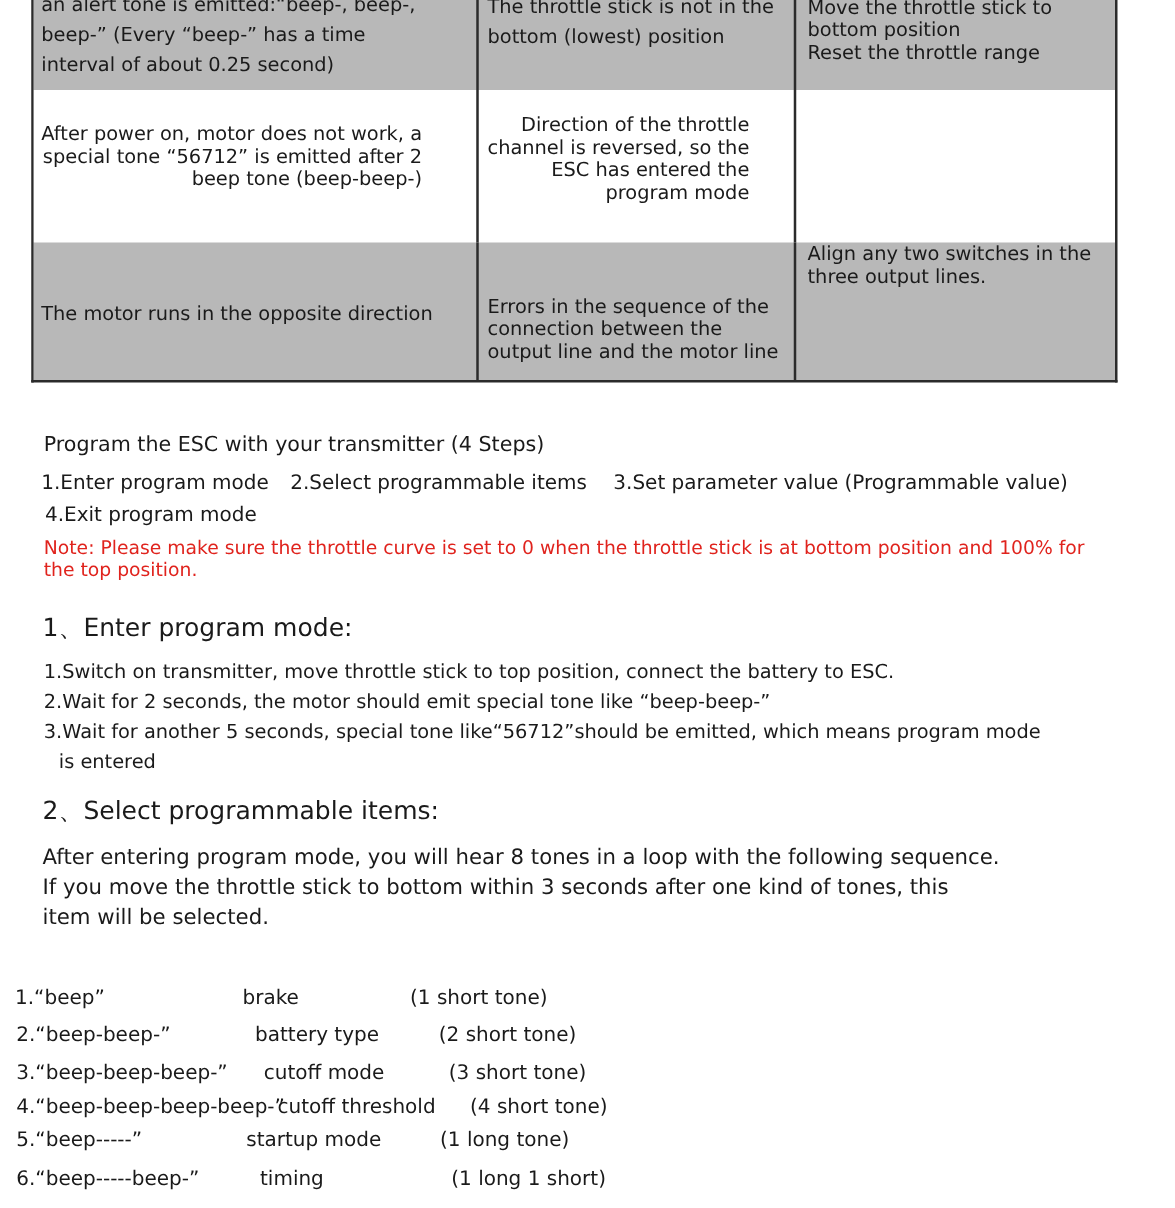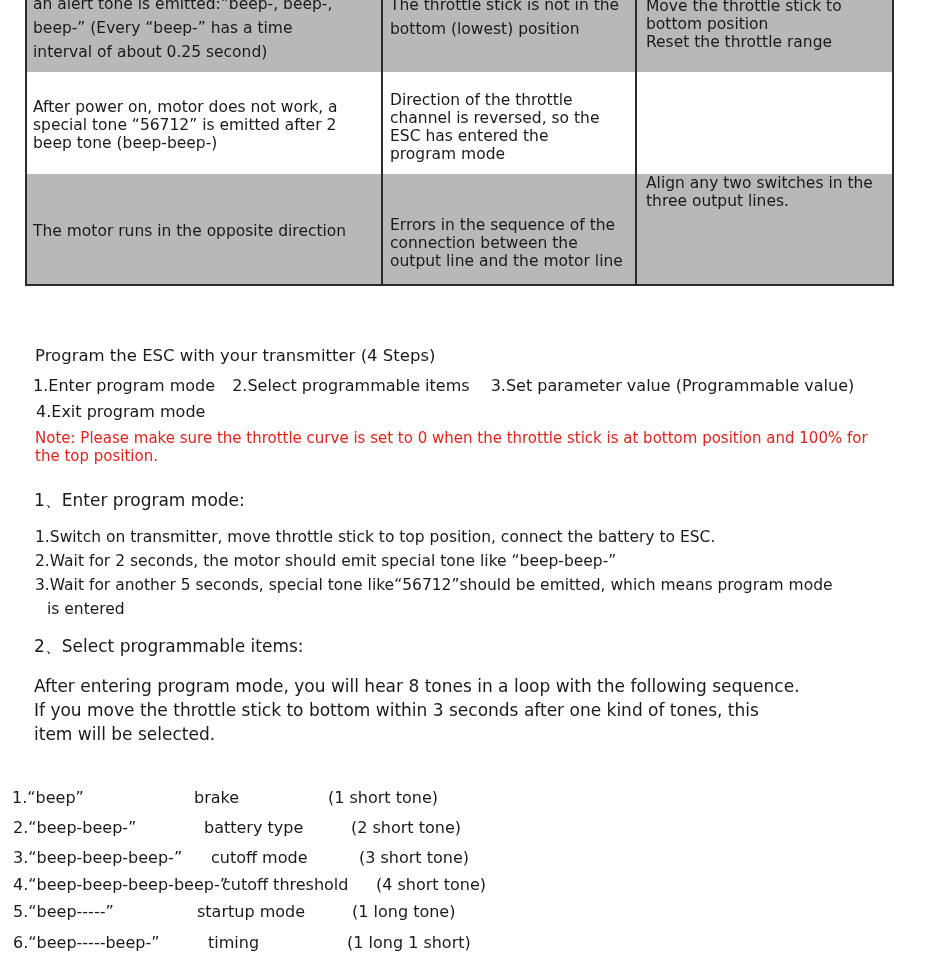--- a/index.html
+++ b/index.html
@@ -21,32 +21,32 @@
     display: flex; align-items: center;
   }
   .cell.c1 { width: 356px; border-right: 2px solid #2b2b2b; }
   .cell.c2 { width: 254px; border-right: 2px solid #2b2b2b; padding-left: 7px; }
   .cell.c3 { width: 255px; padding-left: 9px; }
   .cell .txt { white-space: pre-line; }
   .r0 { height: 92px; }
   .r0 .c1 { line-height: 24px; align-items: flex-end; padding-bottom: 8px; }
   .r0 .c2 { line-height: 24px; align-items: flex-start; padding-top: 13px; }
   .r0 .c3 { align-items: flex-start; padding-top: 17px; }
-  .r1 { height: 102px; }
+  .r1 { height: 122px; text-align: right; }
   .r1 .c1 { align-items: flex-start; padding-top: 26px; }
   .r1 .c2 { align-items: flex-start; padding-top: 19px; }
   .r1 .c3 { align-items: flex-start; padding-top: 35px; }
   .r2 { height: 110px; }
   .r2 .c1 { align-items: flex-start; padding-top: 48px; }
   .r2 .c2 { align-items: center; padding-top: 28px; }
   .r2 .c3 { align-items: flex-start; }
 
   .txtblk { position: absolute; font-size: 16px; white-space: nowrap; margin-left: 22px; }
   .red { color: #e0231d; }
-  .h2 { font-size: 17px; text-align: center; }
+  .h2 { font-size: 20px; text-align: center; }
   .steps span { display: inline-block; }
   .seq-row { position: absolute; font-size: 16px; white-space: nowrap; }
   .seq-row span { position: absolute; top: 0; margin-top: 28px; }
 </style>
 </head>
 <body>
 
 <div class="table">
   <div class="row gray r0">
     <div class="cell c1">
@@ -136,20 +136,20 @@
     <span style="left:376px;">(4 short tone)</span>
   </div>
   <div class="seq-row" style="left:0; top:874px; width:940px;">
     <span style="left:13px;">5.“beep-----”</span>
     <span style="left:197px;">startup mode</span>
     <span style="left:352px;">(1 long tone)</span>
   </div>
   <div class="seq-row" style="left:0; top:905px; width:940px;">
     <span style="left:13px;">6.“beep-----beep-”</span>
     <span style="left:208px;">timing</span>
-    <span style="left:347px;">(1 long 1 short)</span>
+    <span style="left:361px;">(1 long 1 short)</span>
   </div>
   <div class="seq-row" style="left:0; top:938px; width:940px;">
     <span style="left:13px;">7.“beep-----beep-beep-”</span>
     <span style="left:215px;">set all to default</span>
     <span style="left:371px;">(1 long 2 short)</span>
   </div>
 </div>
 
 </body></html>

